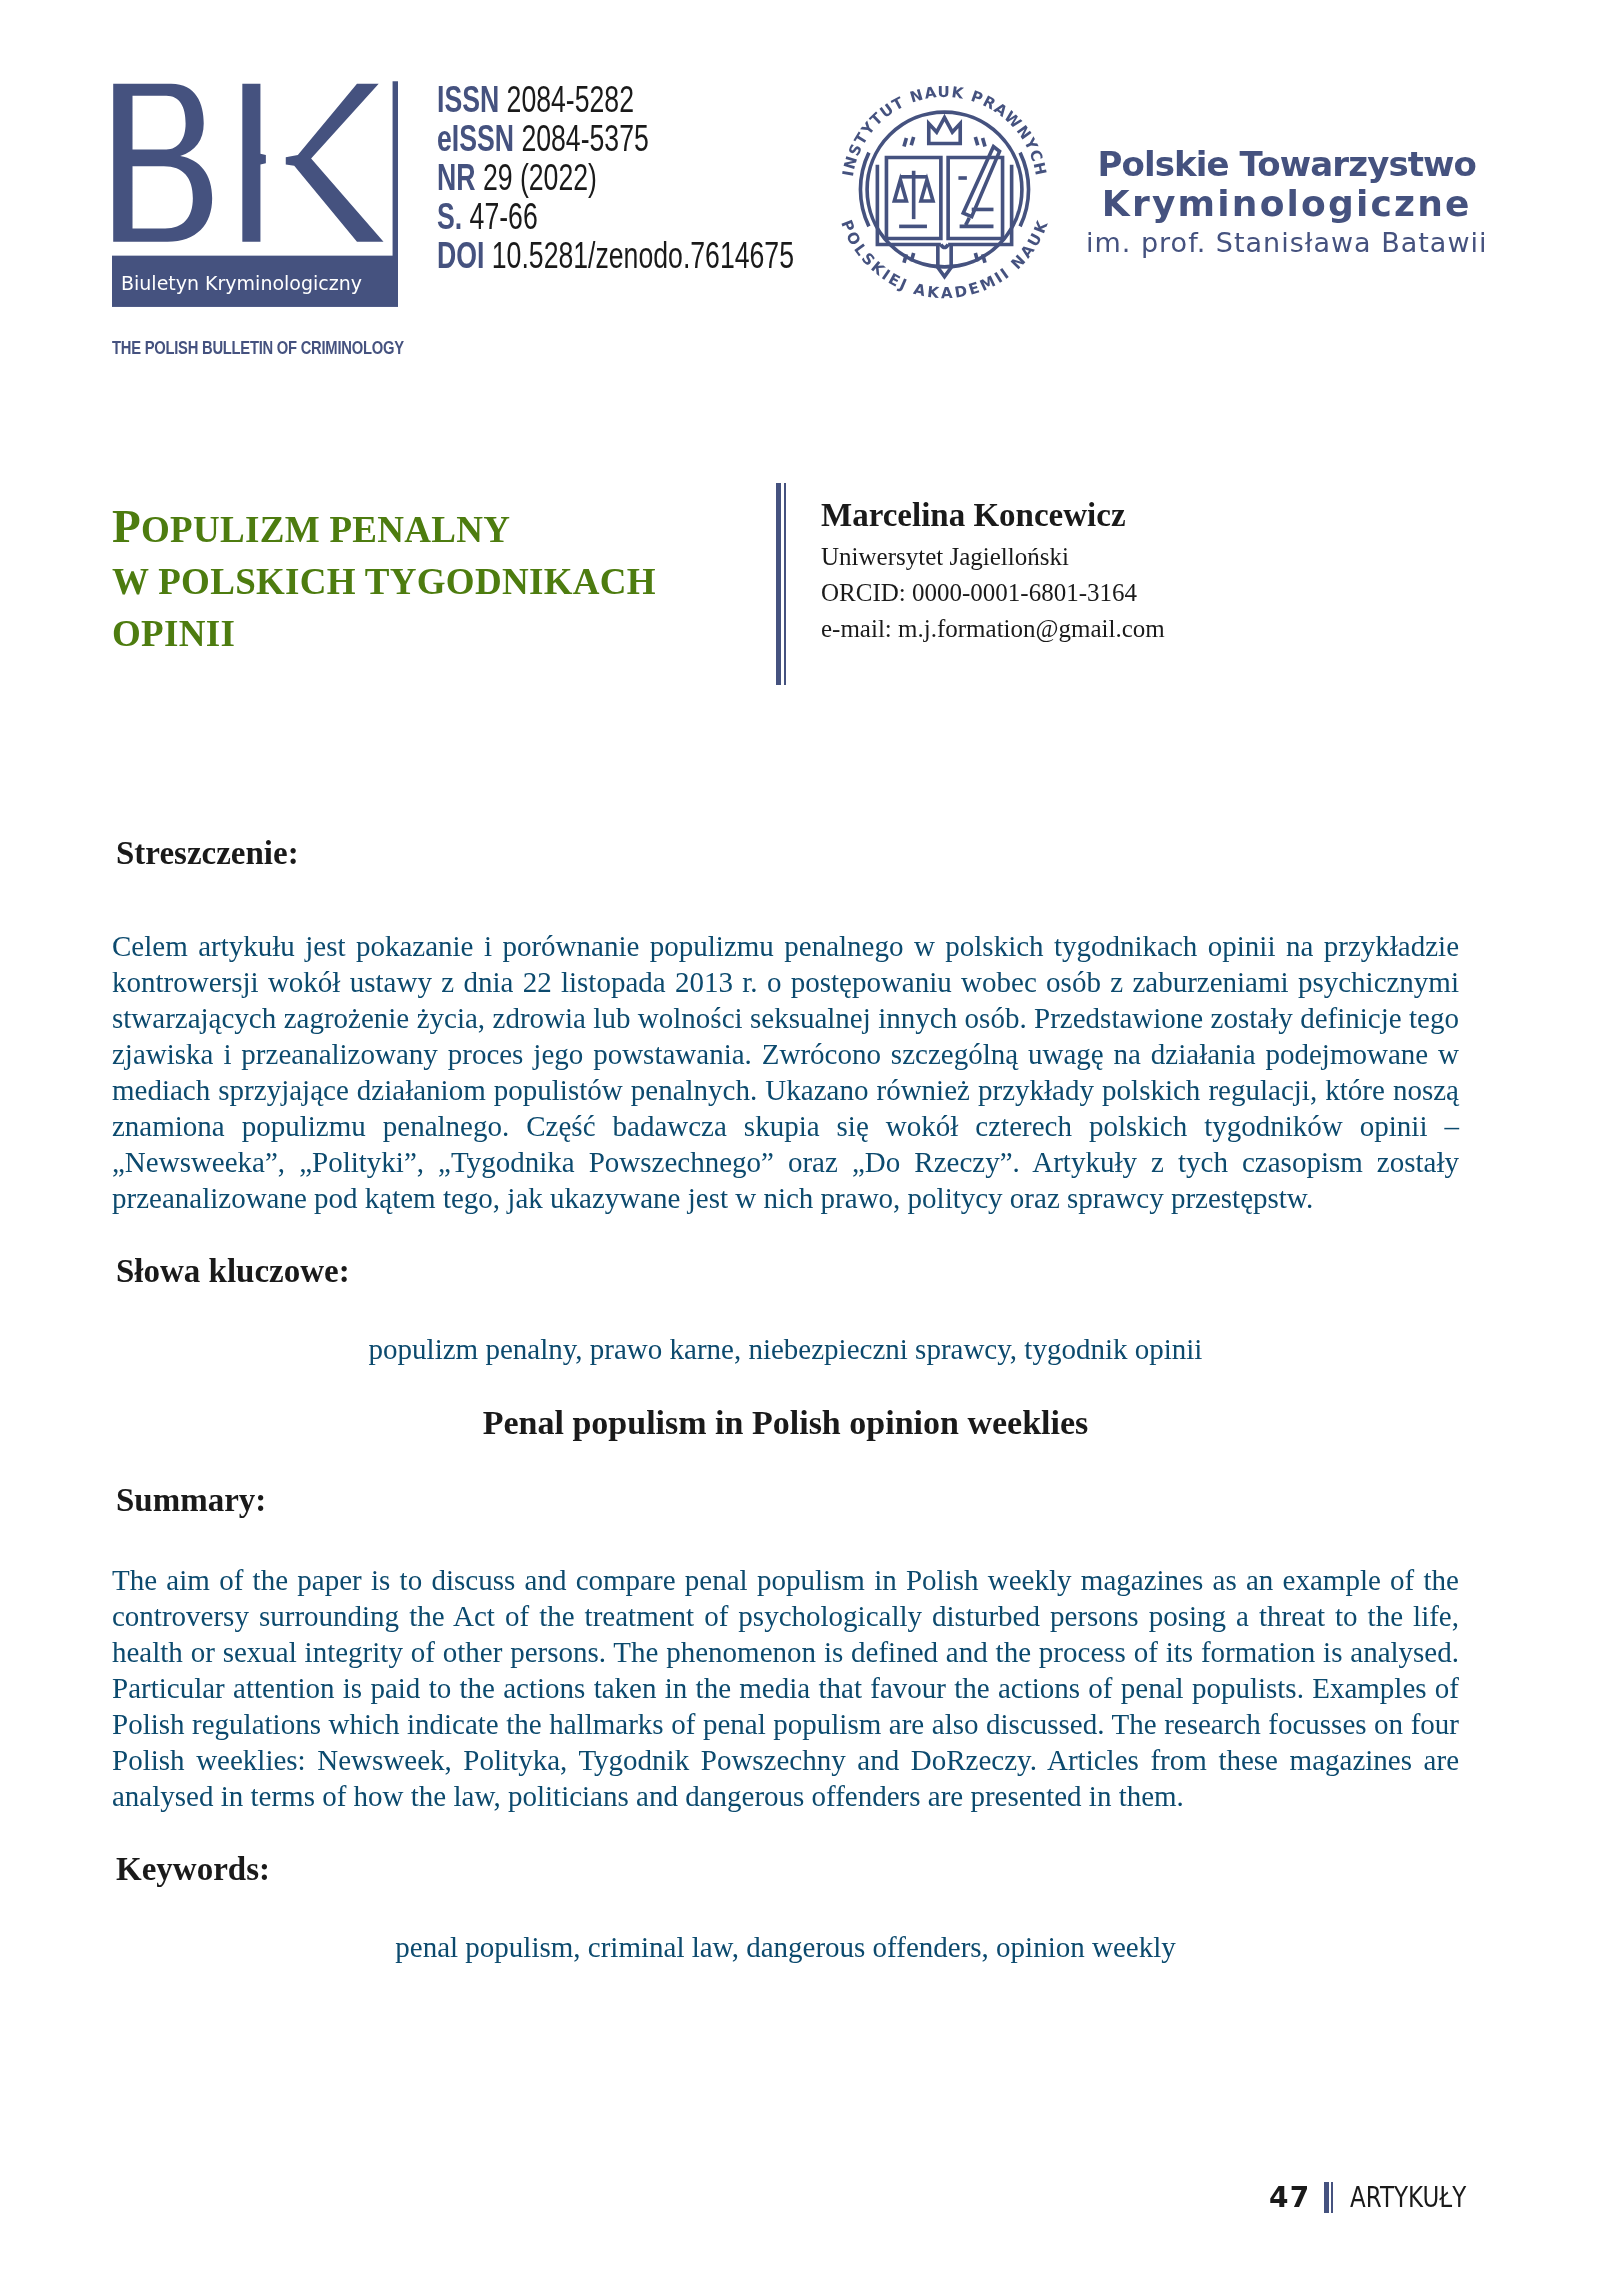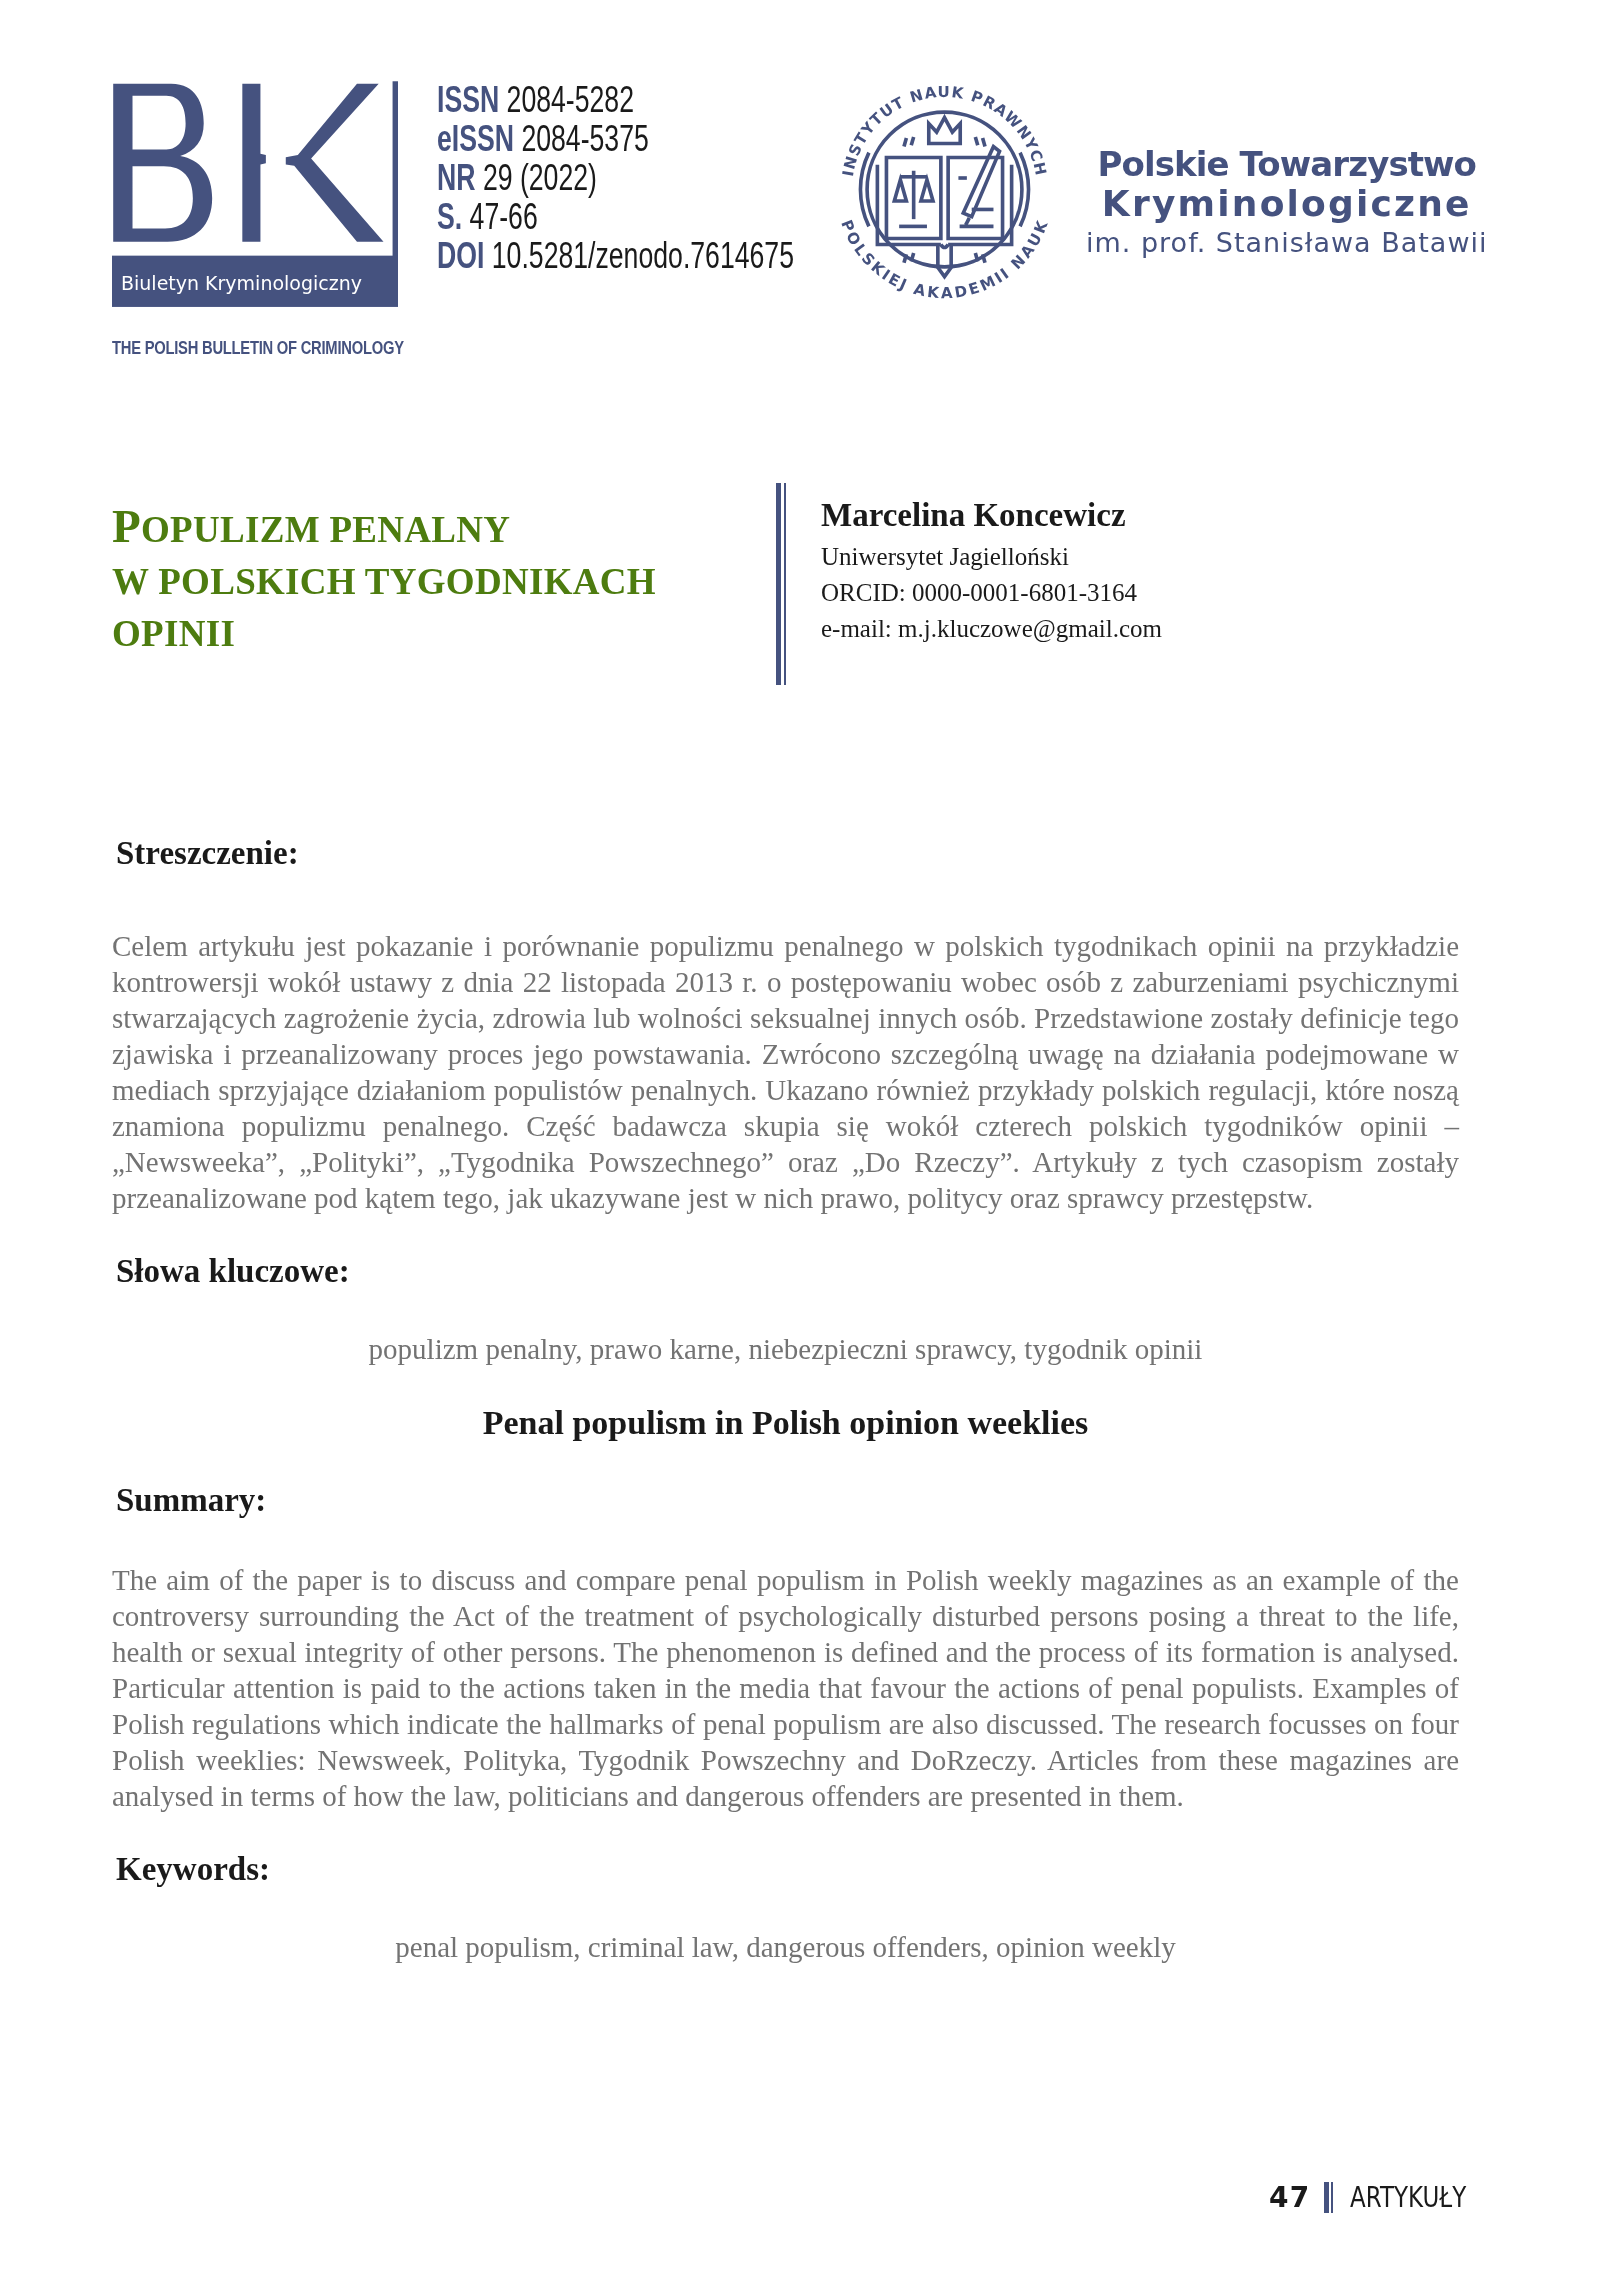--- a/index.html
+++ b/index.html
@@ -53,21 +53,21 @@
     .author { left: 821px; top: 491px; }
     .author-name { font-weight: bold; font-size: 33px; line-height: 48px; color: #1a1a1a; white-space: nowrap; }
     .author-line { font-size: 25px; line-height: 36px; color: #1a1a1a; white-space: nowrap; }
 
     
     .content { left: 112px; top: 828px; width: 1347px; }
     .section-heading {
       font-weight: bold; font-size: 33px; line-height: 42px; color: #1a1a1a; margin: 4px;
     }
     .para {
-      font-size: 29px; line-height: 36px; text-align: justify; color: #737373; margin: 0;
+      font-size: 29px; line-height: 36px; text-align: justify; color: #0c4a6e; margin: 0;
       hyphens: manual;
     }
     .para.kw { text-align: center; font-family: Liberation Serif, serif; }
     .en-title {
       font-weight: bold; font-size: 34px; line-height: 42px; text-align: center; color: #1a1a1a; margin: 0;
     }
 
     
     .footer {
       left: 1269px; top: 2175px; height: 44px; display: flex; align-items: center;
@@ -190,21 +190,21 @@
 
 <div class="abs divider">
   <div class="thick"></div>
   <div class="thin"></div>
 </div>
 
 <div class="abs author">
   <div class="author-name">Marcelina Koncewicz</div>
   <div class="author-line">Uniwersytet Jagielloński</div>
   <div class="author-line">ORCID: 0000-0001-6801-3164</div>
-  <div class="author-line">e-mail: m.j.kluczowe@gmail.com</div>
+  <div class="author-line">e-mail: m.j.formation@gmail.com</div>
 </div>
 
 <div class="abs content">
   <h2 class="section-heading">Streszczenie:</h2>
   <div style="height:50px"></div>
   <p class="para">Celem artykułu jest pokazanie i porównanie populizmu penalnego w polskich tygodnikach opinii na przy­kładzie kontrowersji wokół ustawy z dnia 22 listopada 2013 r. o postępowaniu wobec osób z zaburzeniami psychicznymi stwarzających zagrożenie życia, zdrowia lub wolności seksualnej innych osób. Przedstawione zostały definicje tego zjawiska i przeanalizowany proces jego powstawania. Zwrócono szczególną uwagę na działania podejmowane w mediach sprzyjające działaniom populistów penalnych. Ukazano również przykłady polskich regulacji, które noszą znamiona populizmu penalnego. Część badawcza skupia się wokół czterech polskich tygodników opinii – „Newsweeka”, „Polityki”, „Tygodnika Powszechnego” oraz „Do Rzeczy”. Artykuły z tych czasopism zostały przeanalizowane pod kątem tego, jak ukazywane jest w nich prawo, politycy oraz sprawcy przestępstw.</p>
 
   <div style="height:30px"></div>
   <h2 class="section-heading">Słowa kluczowe:</h2>
   <div style="height:35px"></div>

